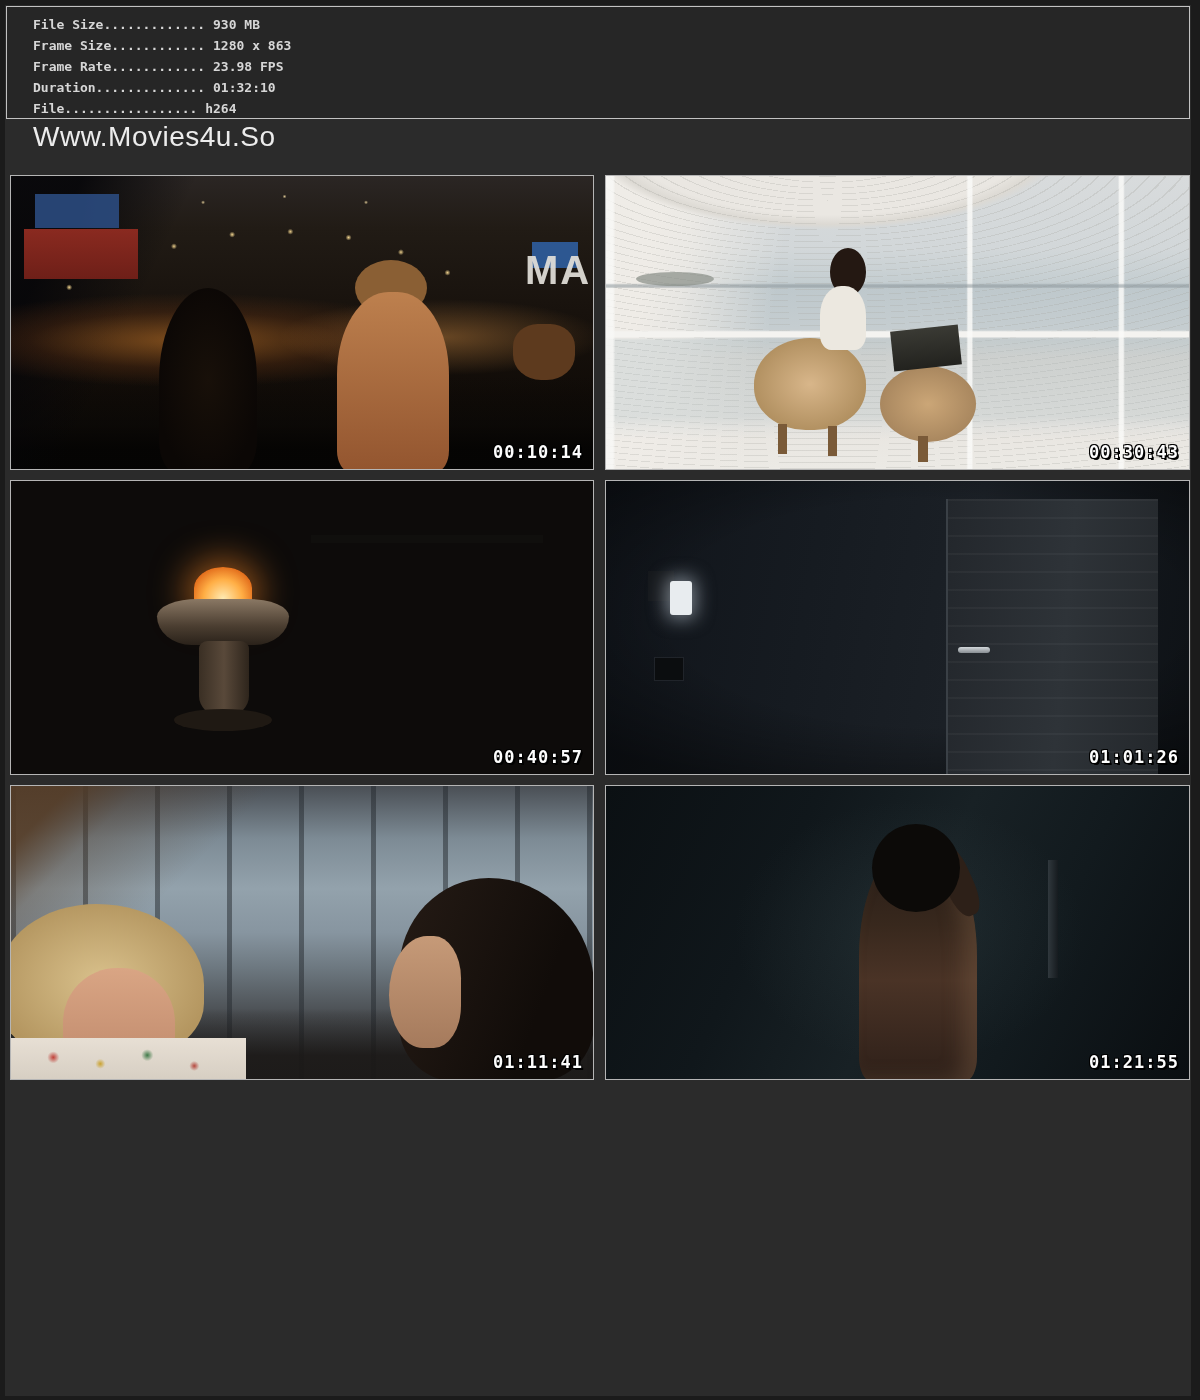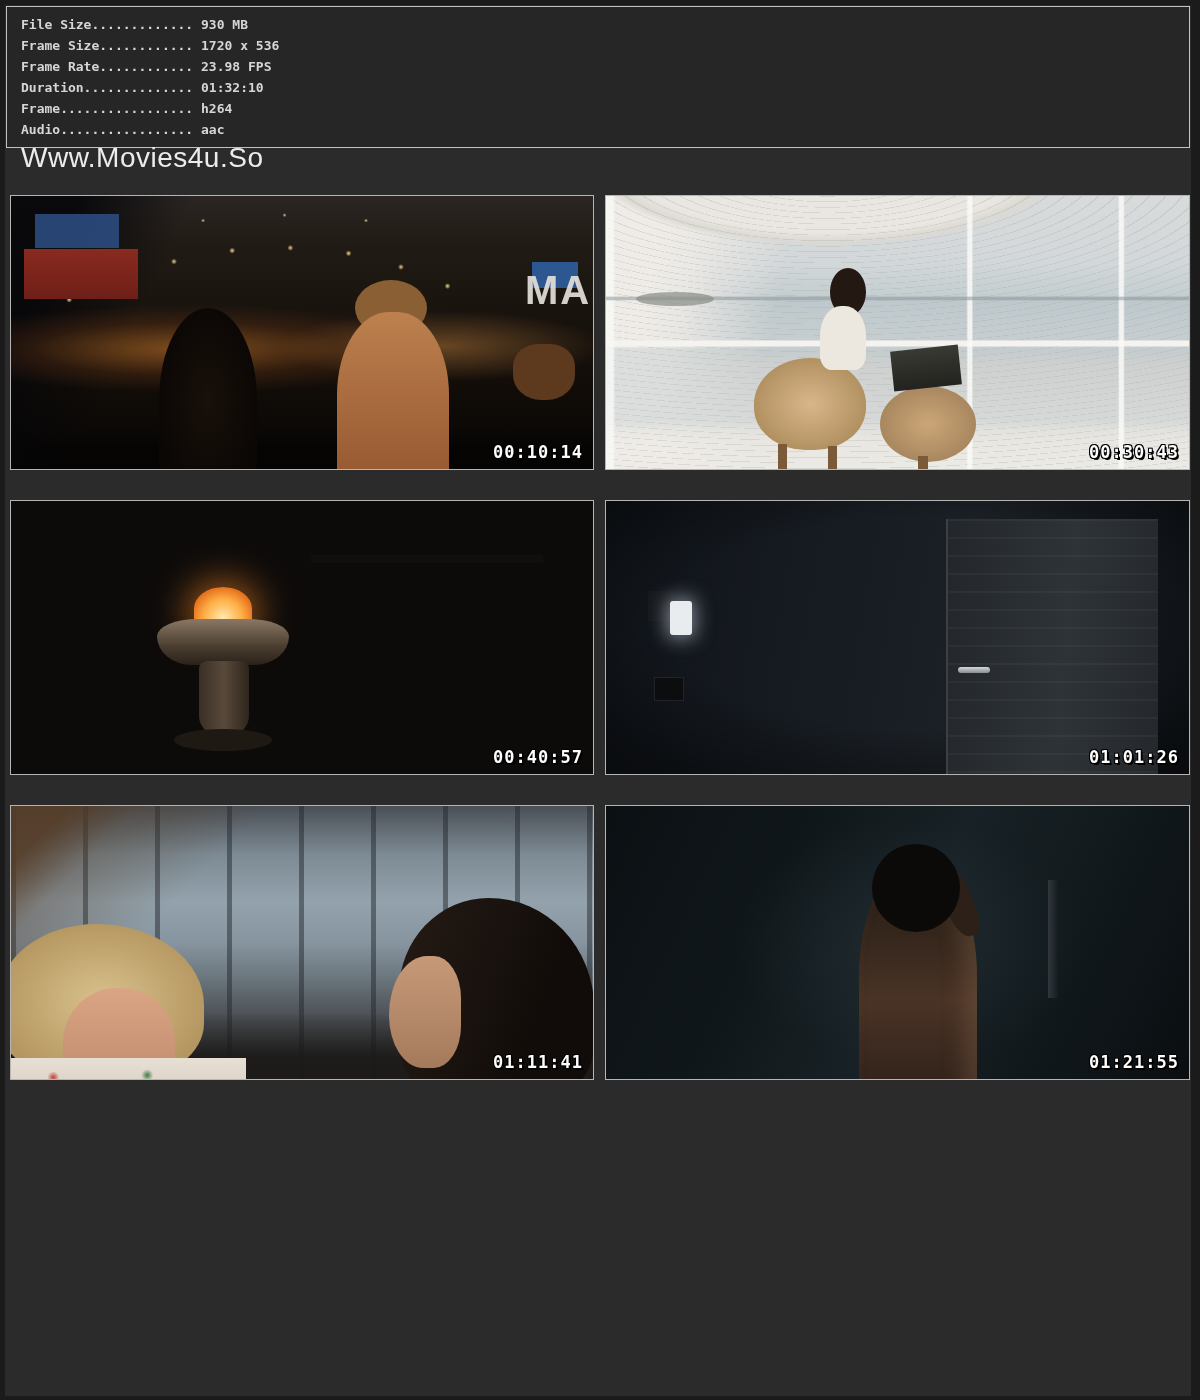--- a/index.html
+++ b/index.html
@@ -2,29 +2,29 @@
 <html><head>
 <meta charset="utf-8">
 <style>
   * { margin:0; padding:0; box-sizing:border-box; }
   html,body { width:1200px; height:1400px; }
   body { position:relative; background:#1b1b1b; font-family:"DejaVu Sans Mono", monospace; overflow:hidden; }
 
   .board { position:absolute; left:5px; top:5px; width:1186px; height:1391px; background:#2b2b2b; }
 
   
-  .info-panel { position:absolute; left:6px; top:6px; width:1184px; height:142px;
-    background:#262626; border:1px solid #c2c2c2; padding:7px 10px 0 14px; }
+  .info-panel { position:absolute; left:6px; top:6px; width:1184px; height:113px;
+    background:#262626; border:1px solid #c2c2c2; padding:7px 10px 0 26px; }
   .meta-line { font:bold 13px/21px "DejaVu Sans Mono", monospace; color:#d6d6d6; white-space:pre; }
   .site-name { font:28px/30px "Liberation Sans", sans-serif; color:#ececec; margin-top:3px; letter-spacing:.5px; }
 
   
   .grid { position:absolute; left:10px; top:175px; width:1180px;
     display:grid; grid-template-columns:584px 585px; column-gap:11px; row-gap:10px; grid-auto-rows:295px; }
-  .thumb { position:relative; border:1px solid #b5b5b5; overflow:hidden; background-color:#111;margin-top:20px; }
+  .thumb { position:relative; border:1px solid #b5b5b5; overflow:hidden; background-color:#111; }
   .ts { position:absolute; right:10px; bottom:7px; font:bold 17px "DejaVu Sans Mono", monospace; color:#fdfdfd;
     text-shadow:2px 2px 0 #000,-1px -1px 0 #000,1px -1px 0 #000,-1px 1px 0 #000,1px 1px 0 #000; letter-spacing:1px; }
   .shape { position:absolute; }
 
   
   .t1 { background-color:#17100a; background-image:
     radial-gradient(circle 3px at 10% 38%, rgba(255,224,150,.95), transparent),
     radial-gradient(circle 3px at 19% 30%, rgba(255,224,150,.95), transparent),
     radial-gradient(circle 3px at 28% 24%, rgba(255,224,150,.9), transparent),
     radial-gradient(circle 3px at 38% 20%, rgba(255,224,150,.95), transparent),
@@ -170,25 +170,24 @@
   .t8-hair   { left:266px; top:38px; width:88px; height:88px; background:#0c0a08; border-radius:50%; }
   .t8-bar    { left:442px; top:74px; width:10px; height:118px; background:linear-gradient(90deg,#30383d,#161b1f); }
 </style>
 </head>
 <body>
 
 <div class="board"></div>
 
 <div class="info-panel">
   <div class="meta-line">File Size............. 930 MB</div>
-  <div class="meta-line">Frame Size............ 1720 x 536</div>
+  <div class="meta-line">Frame Size............ 1280 x 863</div>
   <div class="meta-line">Frame Rate............ 23.98 FPS</div>
   <div class="meta-line">Duration.............. 01:32:10</div>
-  <div class="meta-line">Frame................. h264</div>
-  <div class="meta-line">Audio................. aac</div>
+  <div class="meta-line">File................. h264</div>
   <div class="site-name">Www.Movies4u.So</div>
 </div>
 
 <div class="grid">
 
   <div class="thumb t1">
     <div class="shape t1-sign-blue"></div>
     <div class="shape t1-banner-red"></div>
     <div class="shape t1-sign-blue2"></div>
     <div class="shape t1-woman-l"></div>

